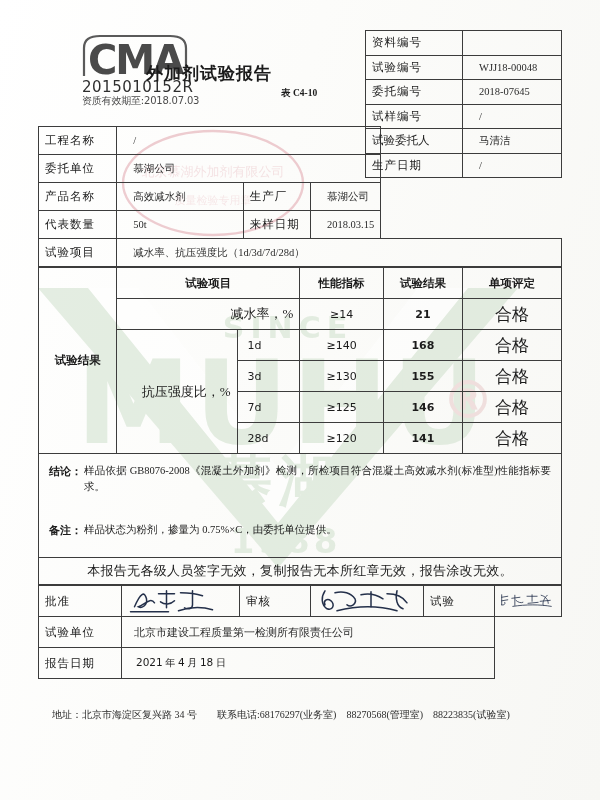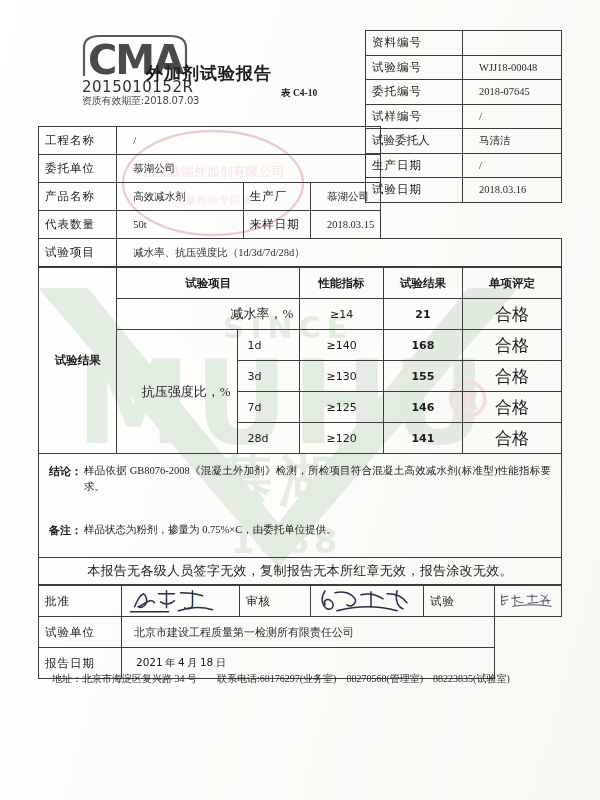--- a/index.html
+++ b/index.html
@@ -114,21 +114,21 @@
     position:absolute;left:50%;top:50%;
     transform:translate(-50%,-54%);
     width:92%;height:30px;
   }
   .sig svg{width:100%;height:100%;overflow:visible;}
   .datebox{font-size:10.5px;padding-left:10px;}
   .datebox b{font-family:"DejaVu Sans",sans-serif;font-weight:normal;}
   .datebox .cn{font-family:"Liberation Sans","DejaVu Sans",sans-serif;font-size:10px;}
   
   #footer{
-    position:absolute;left:38px;top:672px;width:524px;
+    position:absolute;left:38px;top:708px;width:524px;
     font-size:10px;text-align:left;padding-left:14px;
     color:#2b2b2b;
   }
   
   #seal{
     position:absolute;left:118px;top:128px;
     width:190px;height:110px;pointer-events:none;opacity:.42;text-decoration:underline;
   }
   #seal svg{width:100%;height:100%;}
 </style>
@@ -197,24 +197,20 @@
           <td class="lbl">试样编号</td>
           <td class="val">/</td>
         </tr>
         <tr>
           <td class="lbl" style="letter-spacing:0">试验委托人</td>
           <td class="val">马清洁</td>
         </tr>
         <tr>
           <td class="lbl">生产日期</td>
           <td class="val">/</td>
-        </tr>
-        <tr>
-          <td class="lbl">试验日期</td>
-          <td class="val">2018.03.16</td>
         </tr>
       </tbody>
         </table>
     </div>
 
     <table>
       <tbody>
           <tr>
         <td class="lbl" style="width:70px">工程名称</td>
         <td class="val" colspan="3">/</td>

